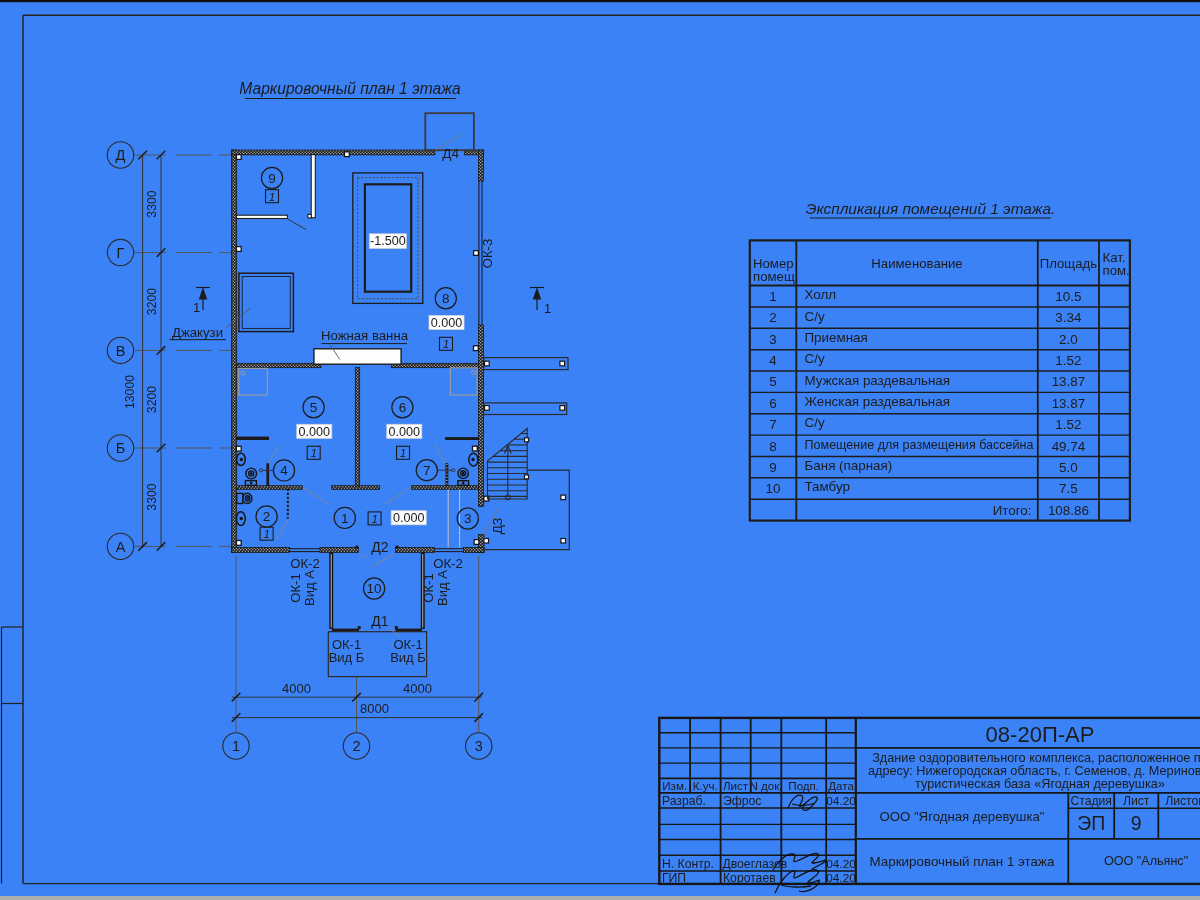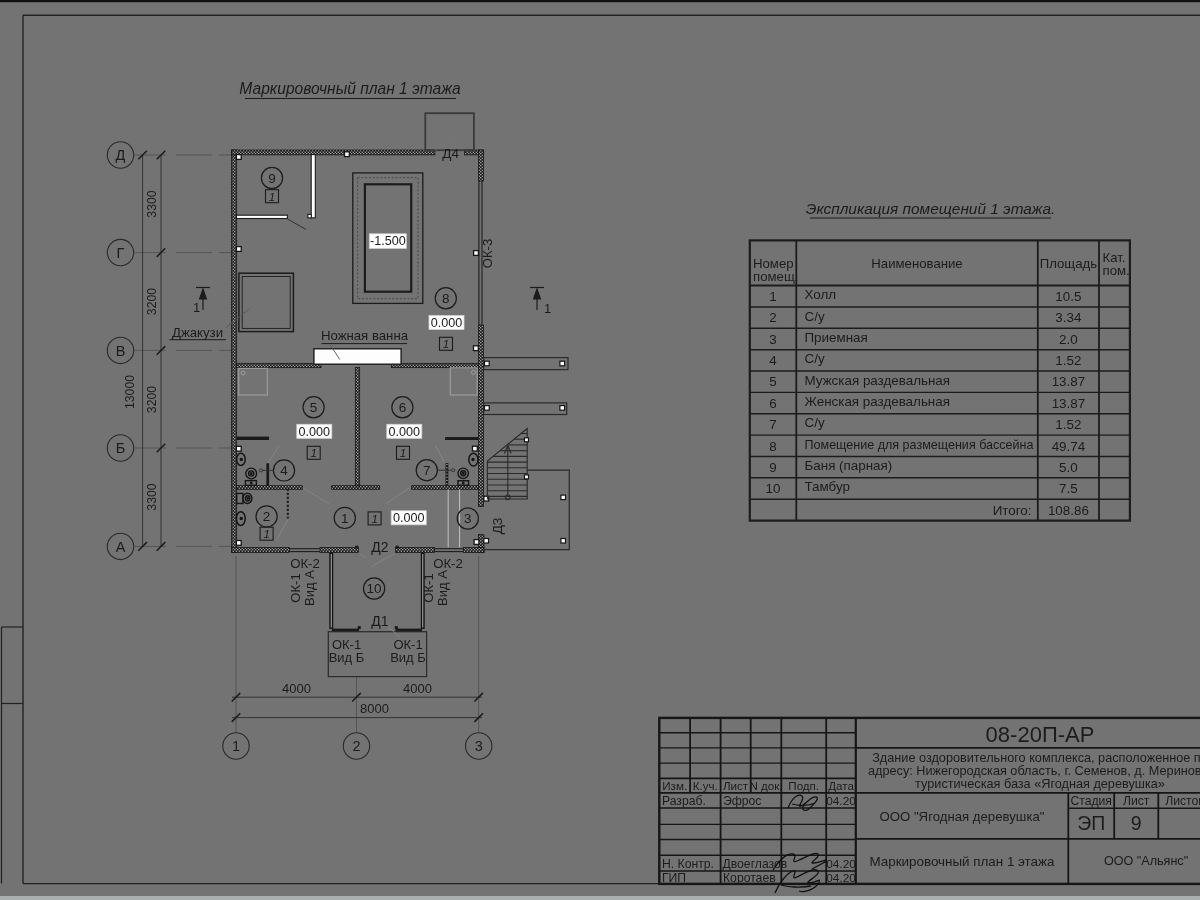--- a/index.html
+++ b/index.html
@@ -1,16 +1,16 @@
 <!DOCTYPE html>
 <html><head>
 <meta charset="utf-8">
 <style>
 html,body{margin:0;padding:0;background:#ffffff;}
-#page{position:relative;width:1200px;height:900px;overflow:hidden;background:#737373;
+#page{position:relative;width:1200px;height:900px;overflow:hidden;background:#3b82f6;
 font-family:"Liberation Sans", sans-serif;}
 svg{position:absolute;left:0;top:0;}
 text{font-family:"Liberation Sans", sans-serif;fill:#1c1c1c;}
 </style>
 </head>
 <body>
 <div id="page">
 <svg width="1200" height="900" viewBox="0 0 1200 900">
 <defs>
 <pattern id="hatch" width="3" height="3" patternUnits="userSpaceOnUse">

